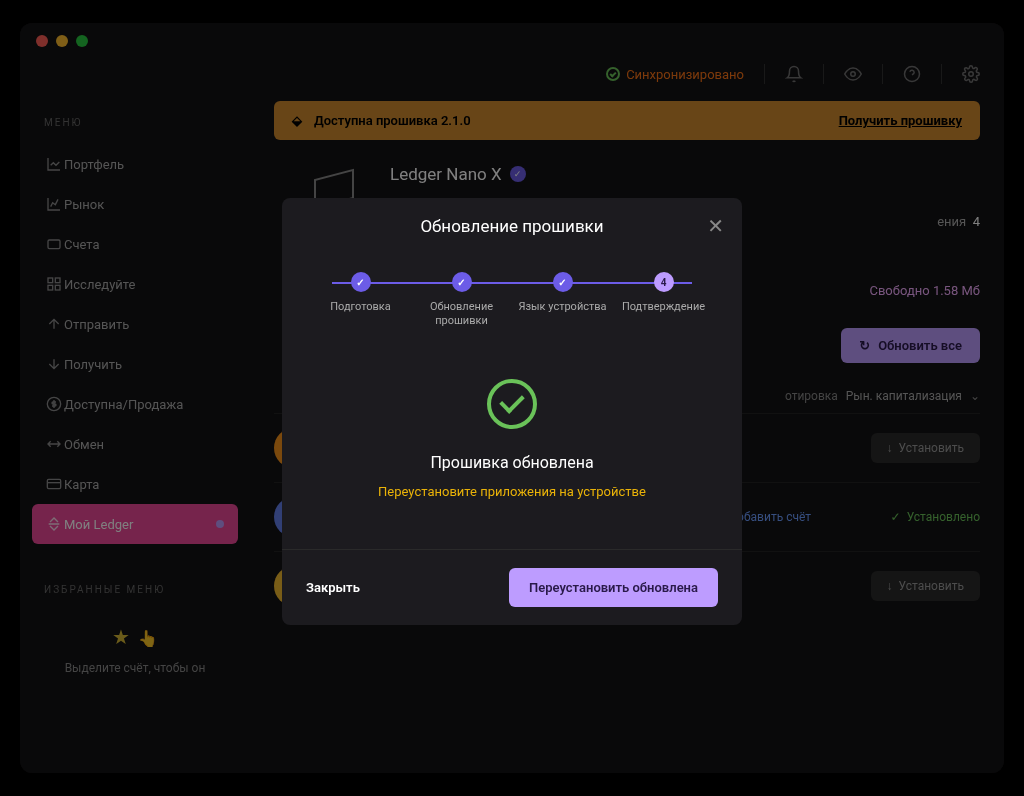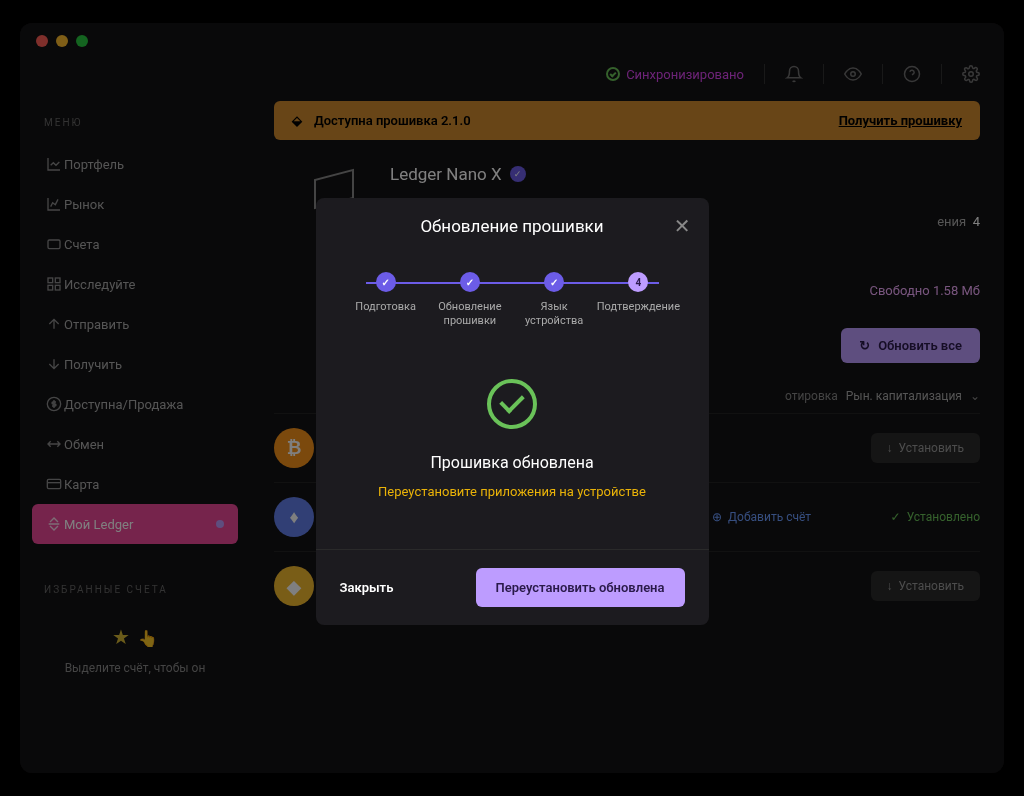--- a/index.html
+++ b/index.html
@@ -2,21 +2,21 @@
 <html><head>
 <meta charset="utf-8">
 <style>
 *{margin:0;padding:0;box-sizing:border-box;font-family:-apple-system,BlinkMacSystemFont,"Segoe UI",Roboto,sans-serif}
 body{background:#000;display:flex;justify-content:center;align-items:center;min-height:100vh;padding:20px}
 .window{width:1024px;height:750px;background:#131214;border-radius:12px;overflow:hidden;display:flex;flex-direction:column;position:relative}
 .titlebar{height:36px;display:flex;align-items:center;padding:0 16px;gap:8px}
 .dot{width:12px;height:12px;border-radius:50%}
 .dot.red{background:#ff5f57}.dot.yellow{background:#febc2e}.dot.green{background:#28c840}
 .topbar{height:30px;display:flex;align-items:center;justify-content:flex-end;padding:0 24px;gap:20px;color:#999}
-.sync{display:flex;align-items:center;gap:6px;color:#d946ef;font-size:13px}
+.sync{display:flex;align-items:center;gap:6px;color:#f97316;font-size:13px}
 .sync-icon{width:14px;height:14px;border:2px solid #6ac259;border-radius:50%;position:relative}
 .sync-icon::after{content:"";position:absolute;left:2px;top:3px;width:4px;height:2px;border-left:2px solid #6ac259;border-bottom:2px solid #6ac259;transform:rotate(-45deg)}
 .topicon{width:18px;height:18px;cursor:pointer;opacity:.7;display:flex;align-items:center;justify-content:center}
 .divider{width:1px;height:20px;background:#333}
 .body{flex:1;display:flex;overflow:hidden}
 .sidebar{width:230px;padding:20px 12px;color:#999;display:flex;flex-direction:column}
 .menu-label{font-size:10px;letter-spacing:2px;color:#666;margin:8px 12px 16px}
 .nav-item{display:flex;align-items:center;gap:2px;padding:12px 14px;border-radius:6px;cursor:pointer;font-size:13px;color:#aaa}
 .nav-item.active{background:#ec4899;color:#fff}
 .nav-item.active::after{content:"";width:8px;height:8px;background:#bd9cff;border-radius:50%;margin-left:auto}
@@ -47,21 +47,21 @@
 .app-info{flex:0 0 140px}
 .app-name{color:#fff;font-size:13px;font-weight:600}
 .app-version{color:#777;font-size:11px;margin-top:2px}
 .support{display:flex;align-items:center;gap:6px;color:#888;font-size:12px;flex:0 0 210px}
 .support-check{width:14px;height:14px;background:#6c5ce7;border-radius:50%;display:flex;align-items:center;justify-content:center;font-size:8px;color:#fff}
 .add-account{color:#6c9cff;font-size:12px;display:flex;align-items:center;gap:6px;cursor:pointer;flex:0 0 120px}
 .spacer{flex:1}
 .install-btn{background:#2a2a2a;color:#999;border:none;padding:8px 16px;border-radius:6px;font-size:12px;cursor:pointer;display:flex;align-items:center;gap:6px}
 .installed{color:#6ac259;font-size:12px;display:flex;align-items:center;gap:6px}
 .overlay{position:absolute;inset:0;background:rgba(0,0,0,.5);display:flex;align-items:flex-start;justify-content:center;padding-top:175px}
-.modal{width:393px;background:#1c1b1f;border-radius:8px;overflow:hidden}
+.modal{width:460px;background:#1c1b1f;border-radius:8px;overflow:hidden}
 .modal-header{display:flex;align-items:center;justify-content:center;padding:18px;position:relative}
 .modal-title{color:#fff;font-size:17px}
 .modal-close{position:absolute;right:18px;color:#888;cursor:pointer;font-size:20px}
 .steps{display:flex;justify-content:space-between;padding:18px 28px 10px;position:relative}
 .steps::before{content:"";position:absolute;top:28px;left:50px;right:50px;height:2px;background:#6c5ce7}
 .step{display:flex;flex-direction:column;align-items:center;gap:8px;z-index:1;flex:1}
 .step-dot{width:20px;height:20px;background:#6c5ce7;border-radius:50%;display:flex;align-items:center;justify-content:center;color:#fff;font-size:10px;font-weight:700}
 .step-dot.current{background:#bd9cff;color:#2a1a4a}
 .step-label{color:#aaa;font-size:11px;text-align:center;line-height:1.3}
 .modal-body{padding:40px 30px 50px;text-align:center}
@@ -183,21 +183,21 @@
             <span>Карта</span>
           </div>
           <div class="nav-item active">
             <span class="nav-icon"><svg viewBox="0 0 24 24" fill="none" stroke="currentColor" stroke-width="2">
                 <path d="M6 9l6-6 6 6M6 15l6 6 6-6M4 12h16"></path>
               </svg></span>
             <span>Мой Ledger</span>
           </div>
         </div>
       <div class="fav-section">
-        <div class="fav-label">ИЗБРАННЫЕ СЧЕТА</div>
+        <div class="fav-label">ИЗБРАННЫЕ МЕНЮ</div>
         <div class="fav-placeholder">
           <span class="star-icon">★</span><span class="pointer">👆</span>
           <div class="fav-text">Выделите счёт, чтобы он</div>
         </div>
       </div>
     </div>
 
     <div class="main">
       <div class="banner">
         <span>⬙</span>

